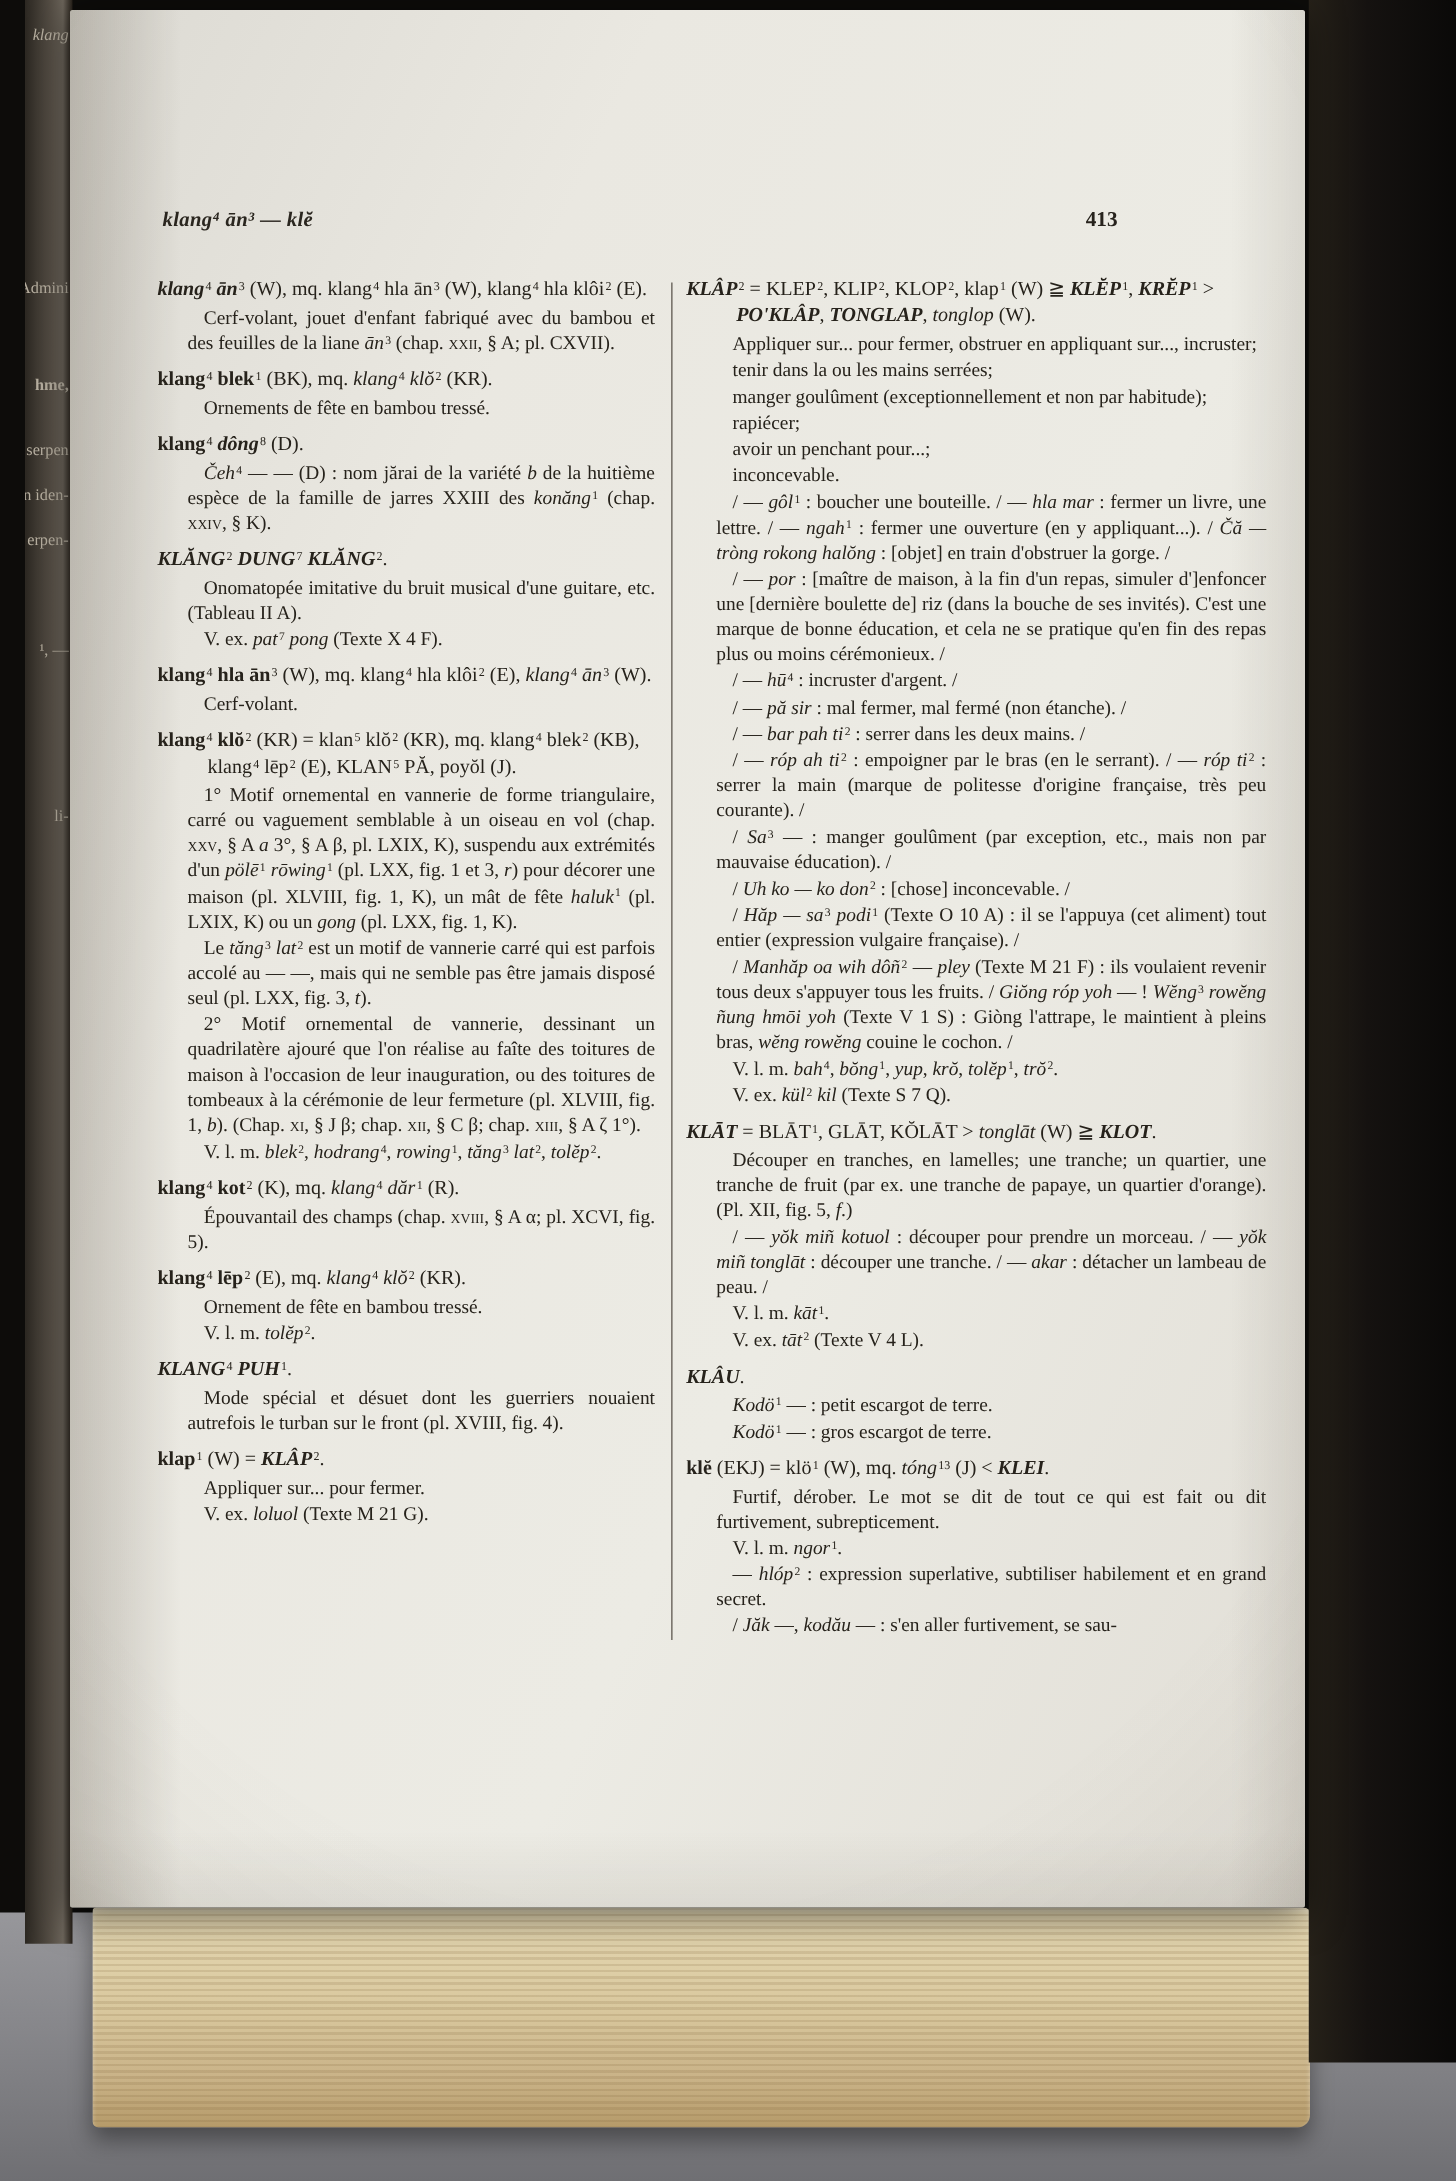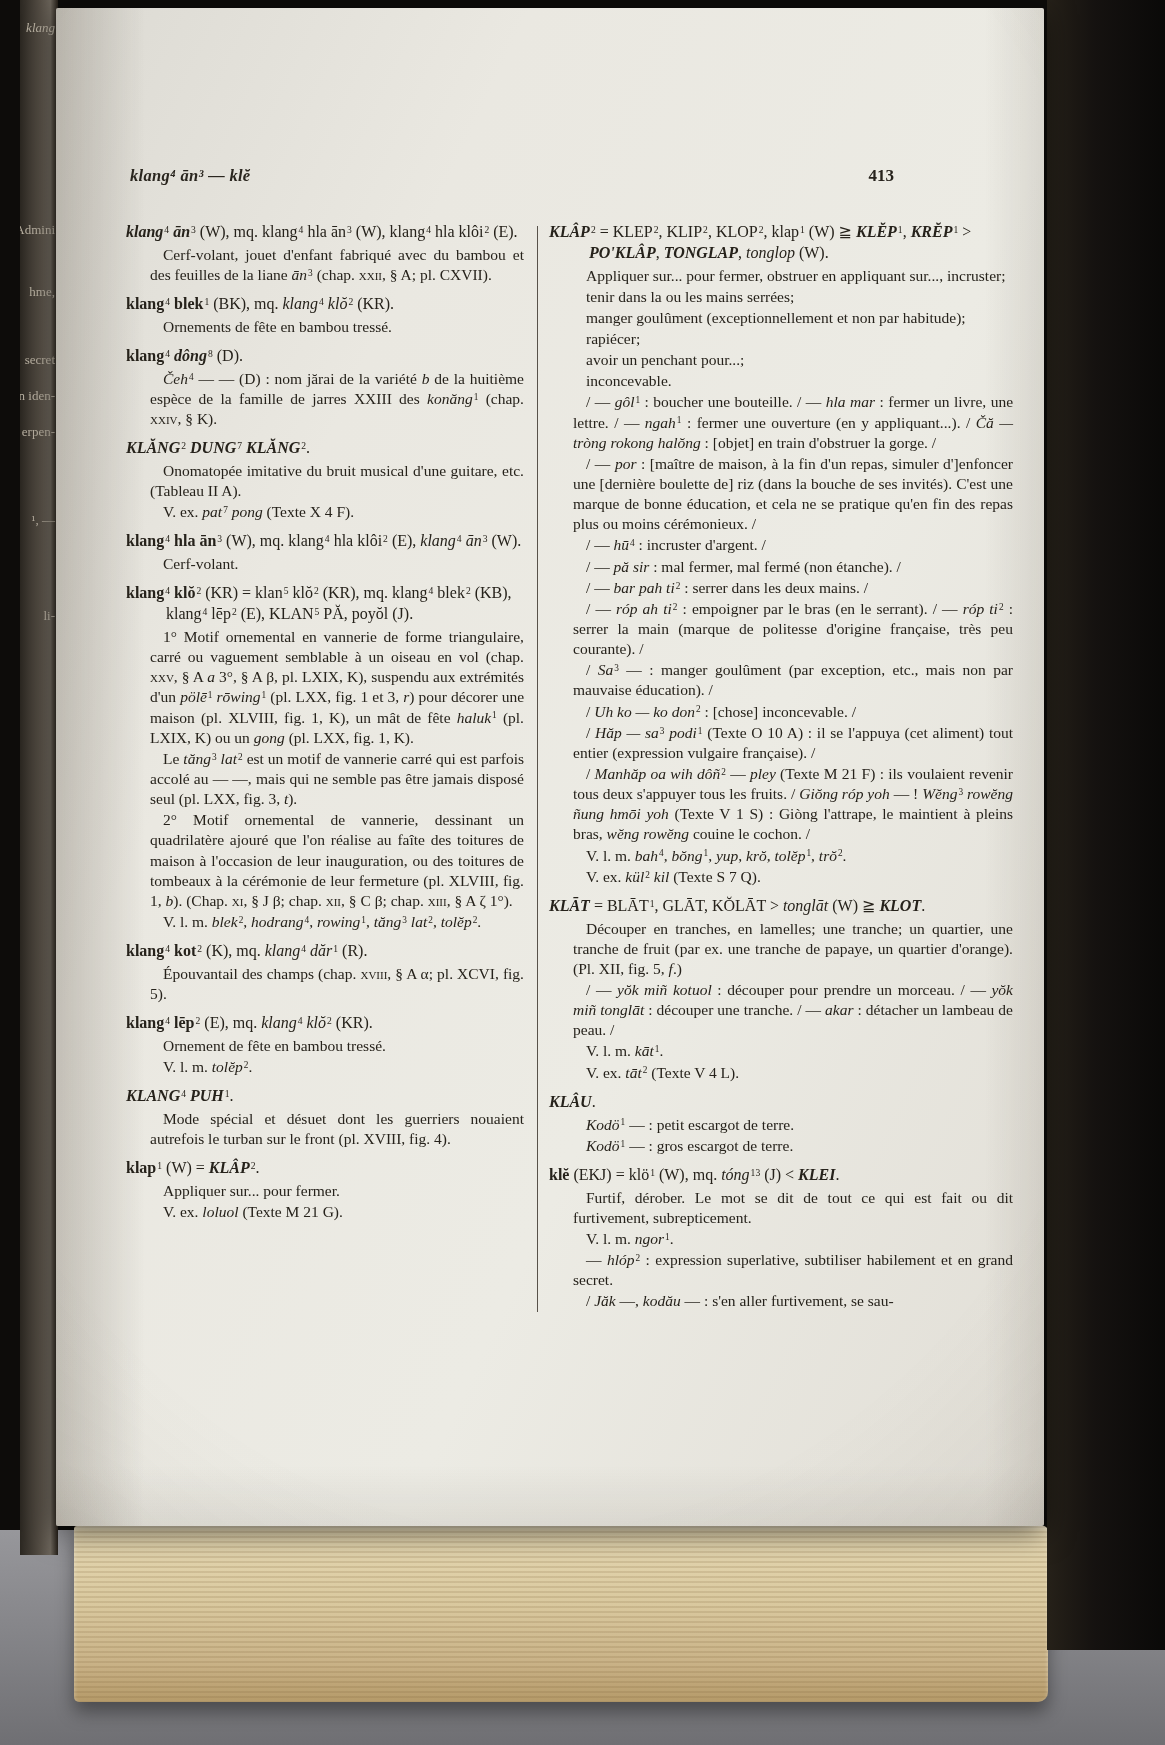--- a/index.html
+++ b/index.html
@@ -23,26 +23,26 @@
     box-shadow:0 10px 18px rgba(0,0,0,.38), inset 0 2px 4px rgba(255,255,255,.35);}
 
   
   .gutter{position:absolute;left:0;top:0;width:58px;height:1560px;z-index:3;
     background:linear-gradient(90deg,#0b0a09 0px,#0e0c0a 16px,#262era 0,#262220 30px,#3e3831 46px,#17130f 58px);}
   .prev-strip{position:absolute;left:20px;top:0;width:38px;height:1555px;z-index:4;overflow:hidden;
     background:linear-gradient(90deg,#2b2721 0%,#564f46 55%,#6b645a 80%,#262019 100%);}
   .frag{position:absolute;right:3px;white-space:nowrap;font-size:13px;color:#b7afa0;font-style:italic;}
   .frag:nth-of-type(1){top:20px;}
   .frag:nth-of-type(2){top:222px;font-style:normal;}
-  .frag:nth-of-type(3){top:284px;font-style:normal;}
+  .frag:nth-of-type(3){top:300px;font-style:normal;font-weight:bold;}
   .frag:nth-of-type(4){top:352px;font-style:normal;}
   .frag:nth-of-type(5){top:388px;font-style:normal;margin-left:43px;}
   .frag:nth-of-type(6){top:424px;font-style:normal;text-align:right;}
   .frag:nth-of-type(7){top:512px;font-style:normal;}
-  .frag:nth-of-type(8){top:608px;font-style:normal;text-align:right;}
+  .frag:nth-of-type(8){top:645px;font-style:normal;text-align:right;}
 
   
   .dark-right{position:absolute;right:0;top:0;width:118px;height:1650px;z-index:3;
     background:linear-gradient(270deg,#0a0908 0%,#151210 60%,#262119 100%);}
 
   
   .book-page{position:absolute;left:56px;top:8px;width:988px;height:1518px;z-index:5;
     background:linear-gradient(115deg,#dcdad3 0%,#eae8e1 28%,#ecebe4 62%,#e1ded6 100%);
     border-radius:2px;
     box-shadow:0 6px 30px rgba(0,0,0,.55);}
@@ -81,21 +81,21 @@
   <div class="desk"></div>
 
   <div class="edges"></div>
 
   <div class="gutter"></div>
 
   <div class="prev-strip">
       <span class="frag">klang</span>
       <span class="frag">'Admini</span>
       <span class="frag">hme,</span>
-      <span class="frag">secret</span>
+      <span class="frag">serpen</span>
       <span class="frag">n iden-</span>
       <span class="frag">erpen-</span>
       <span class="frag">¹, —</span>
       <span class="frag">li-</span>
     </div>
 
   <div class="dark-right"></div>
 
   <div class="book-page">
 

